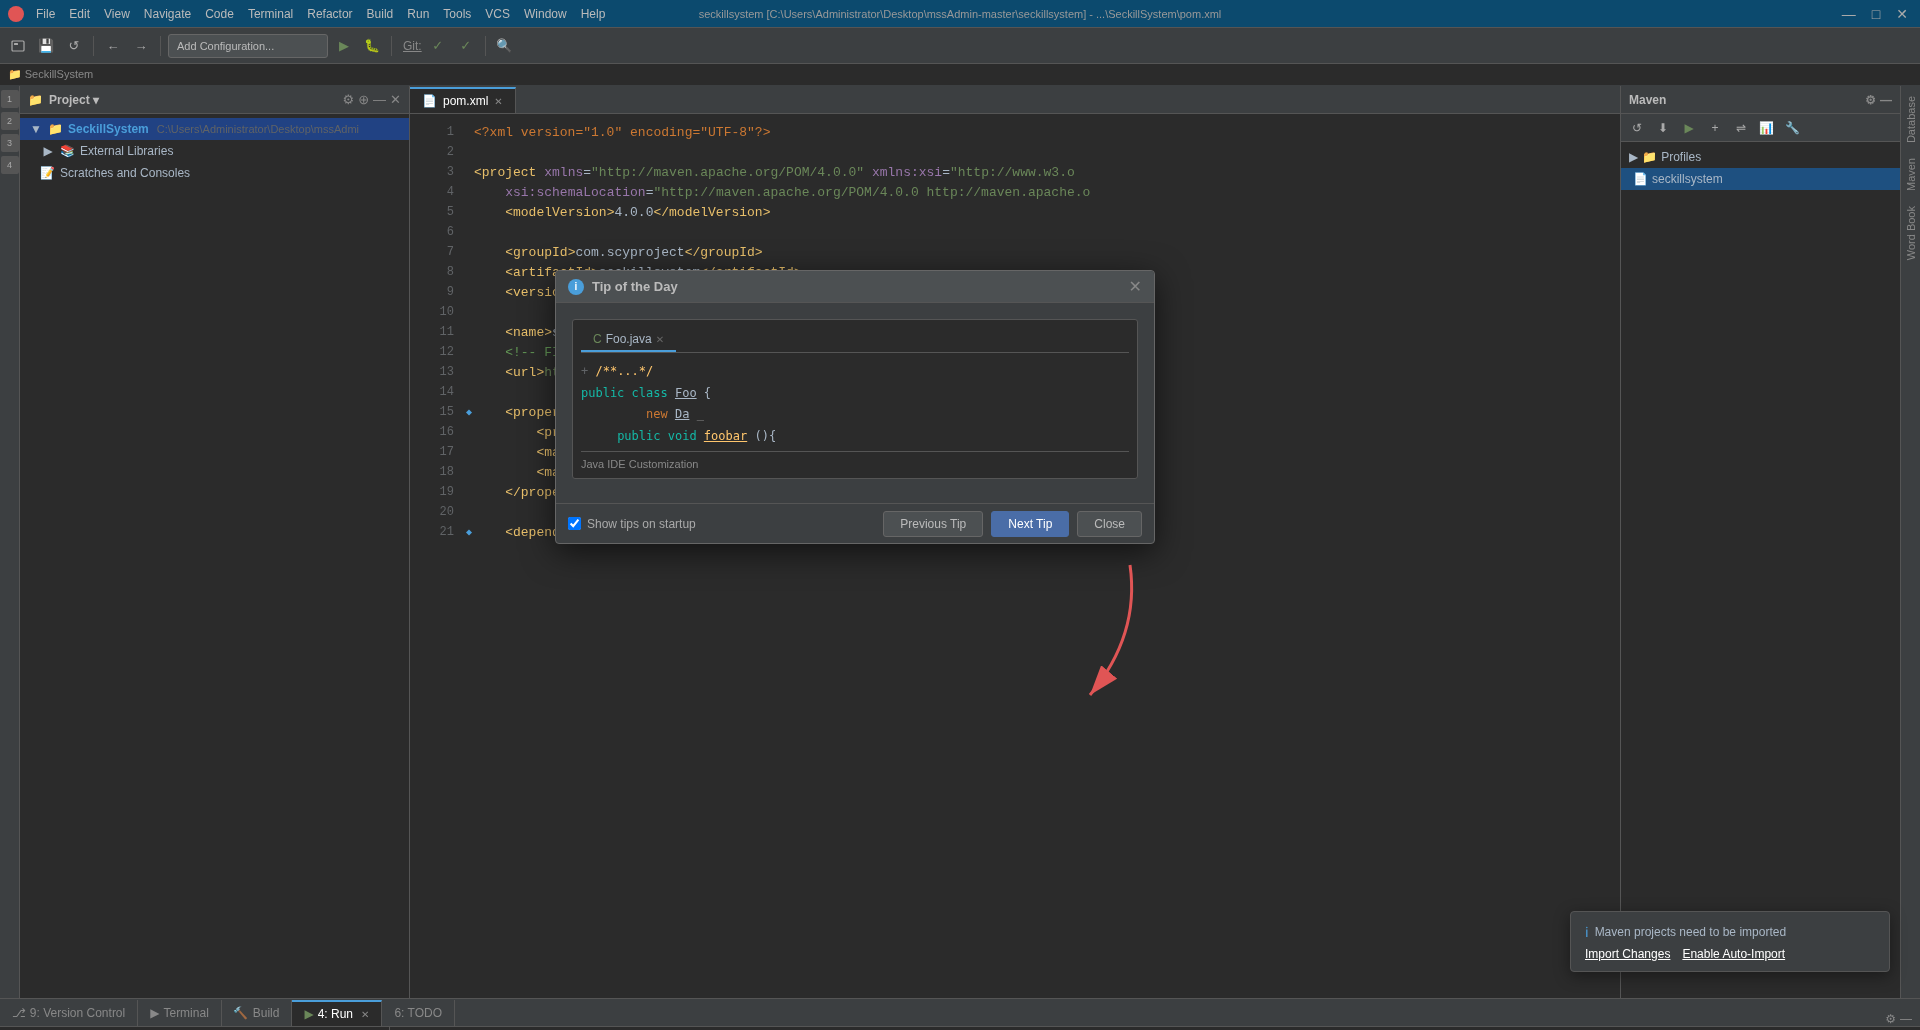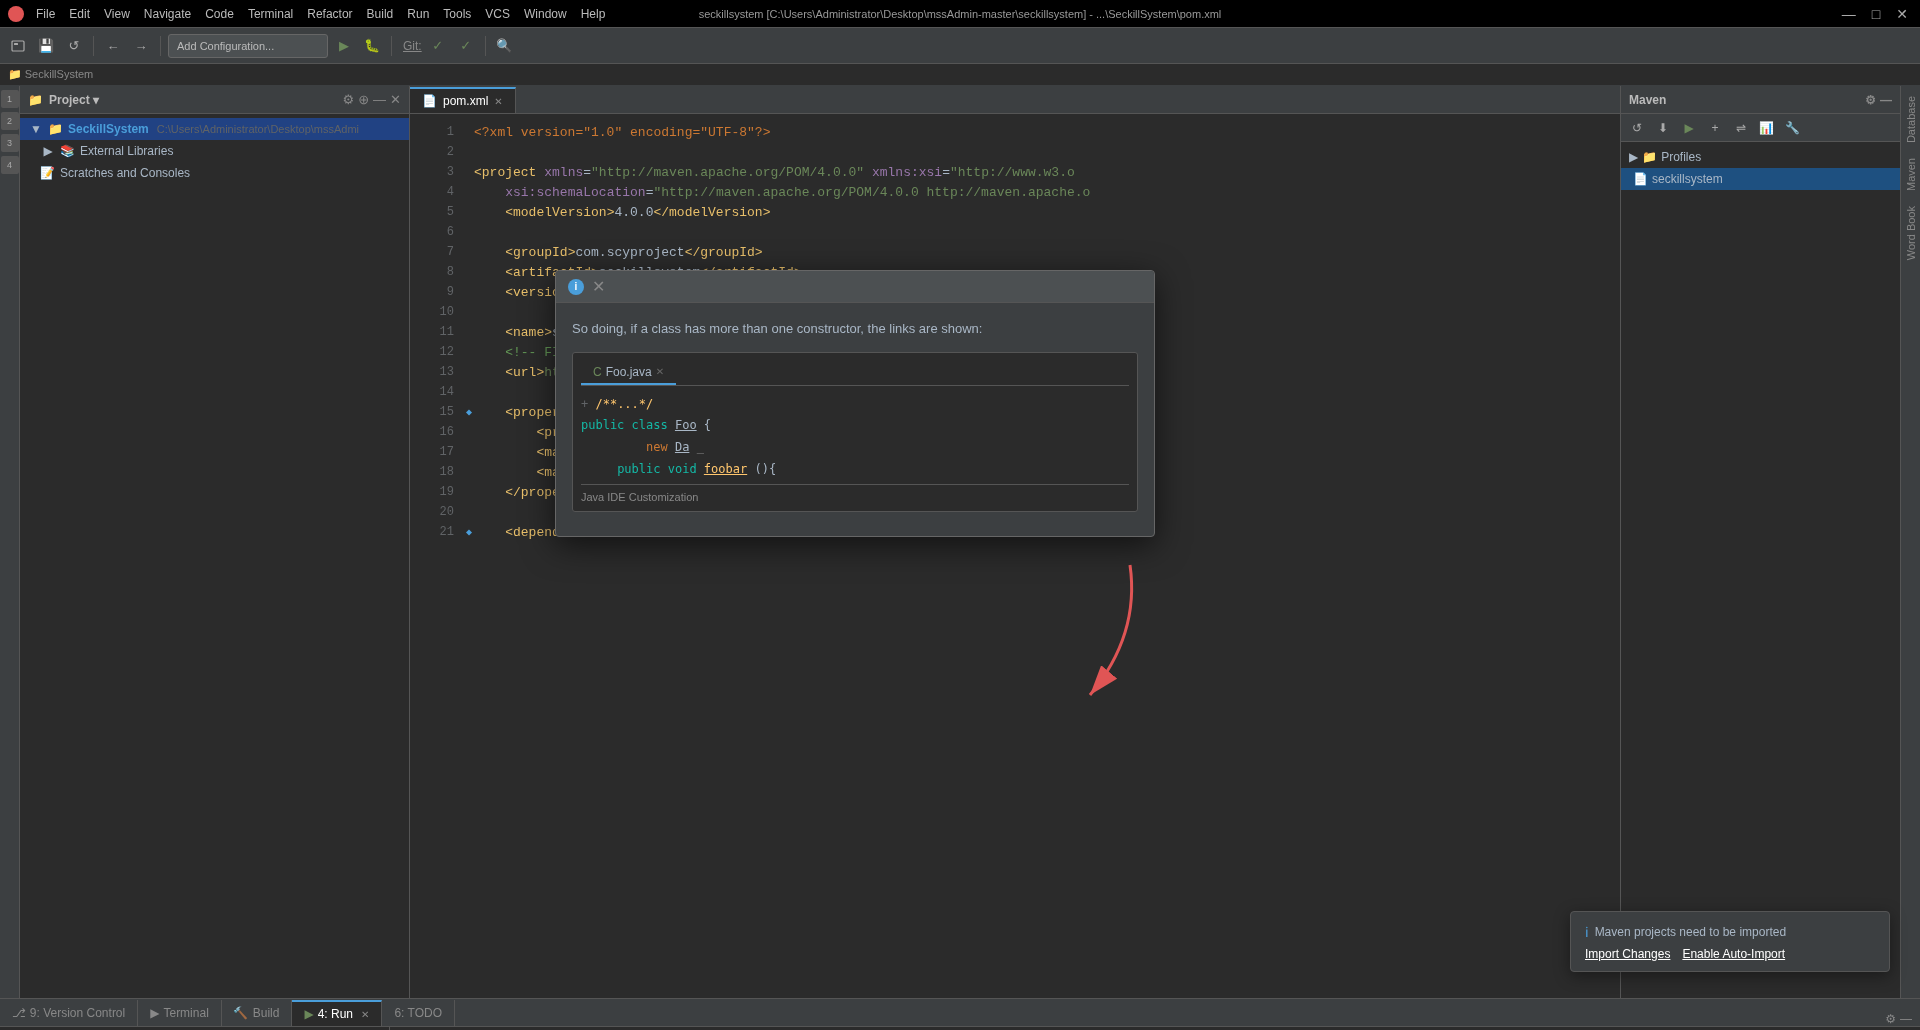--- a/index.html
+++ b/index.html
@@ -10,21 +10,21 @@
       font-family: 'Segoe UI', Arial, sans-serif;
       font-size: 12px;
       color: #a9b7c6;
       overflow: hidden;
       position: relative;
     }
 
     
     .title-bar {
       height: 28px;
-      background: #000000;
+      background: #0c4a6e;
       display: flex;
       align-items: center;
       padding: 0 8px;
       border-bottom: 1px solid #555;
       position: relative;
     }
     .title-bar-logo {
       width: 16px; height: 16px;
       background: #e05555;
       border-radius: 50%;
@@ -894,24 +894,24 @@
       
       
     </div>
   </div>
 </div>
 
 <div class="dialog-overlay">
   <div class="dialog">
     <div class="dialog-header">
       <div class="dialog-header-icon">i</div>
+      <span class="dialog-title">Tip of the Day</span>
       <span class="dialog-close">✕</span>
     </div>
     <div class="dialog-body">
-      <p class="dialog-text">So doing, if a class has more than one constructor, the links are shown:</p>
       <div class="dialog-code-preview">
         <div class="dialog-code-tabs">
           <div class="dialog-code-tab active">
             <span style="color:#6a8759;">C</span>
             <span>Foo.java</span>
             <span class="tab-close">✕</span>
           </div>
         </div>
         <div class="dialog-code-content">
           <div>
@@ -934,20 +934,29 @@
             <span>&nbsp;&nbsp;&nbsp;&nbsp;</span>
             <span class="dcc-keyword">public </span>
             <span class="dcc-keyword">void </span>
             <span class="dcc-method" style="text-decoration:underline;">foobar</span>
             <span>(){</span>
           </div>
         </div>
         <div class="dcc-bottom-label">Java IDE Customization</div>
       </div>
     </div>
+    <div class="dialog-footer">
+      <label class="dialog-checkbox">
+        <input type="checkbox" checked="" style="">
+        <span>Show tips on startup</span>
+      </label>
+      <button class="dialog-btn">Previous Tip</button>
+      <button class="dialog-btn primary">Next Tip</button>
+      <button class="dialog-btn">Close</button>
+    </div>
   </div>
 
   <div class="maven-notification">
     <div class="maven-notif-title">
       <span class="notif-icon">ℹ</span>
       <span>Maven projects need to be imported</span>
     </div>
     <div class="maven-notif-links">
       <span class="maven-notif-link">Import Changes</span>
       <span class="maven-notif-link">Enable Auto-Import</span>

